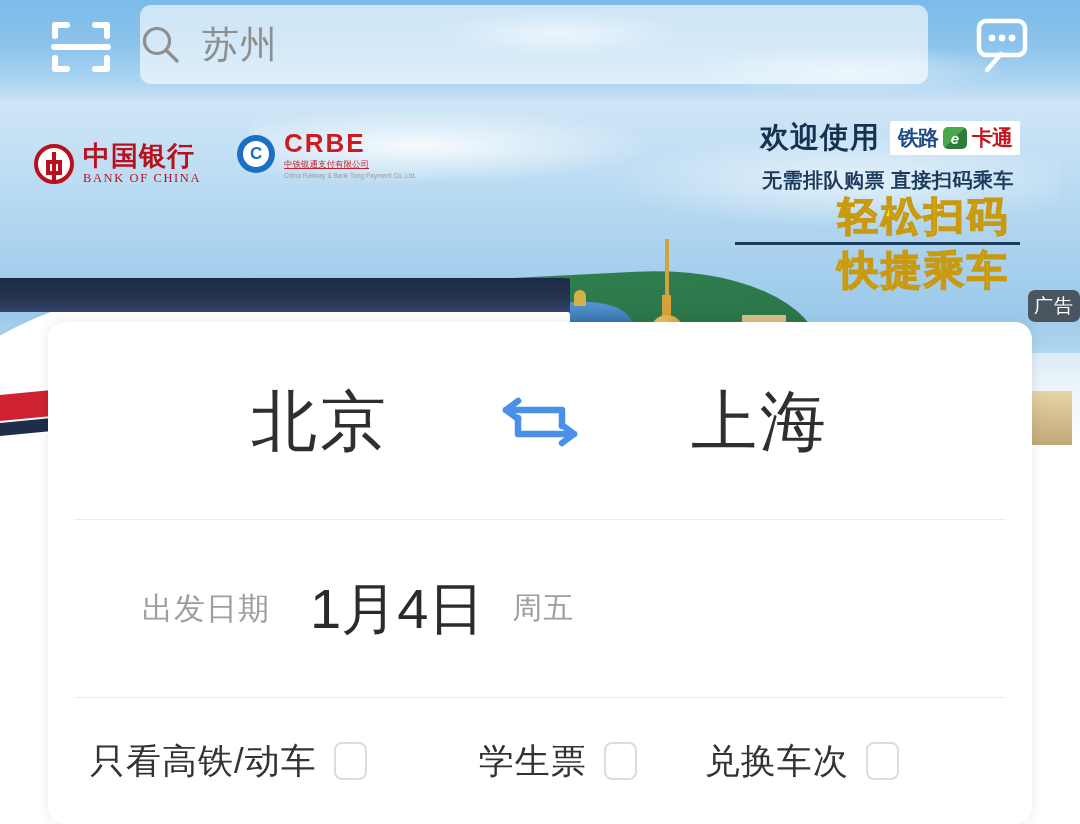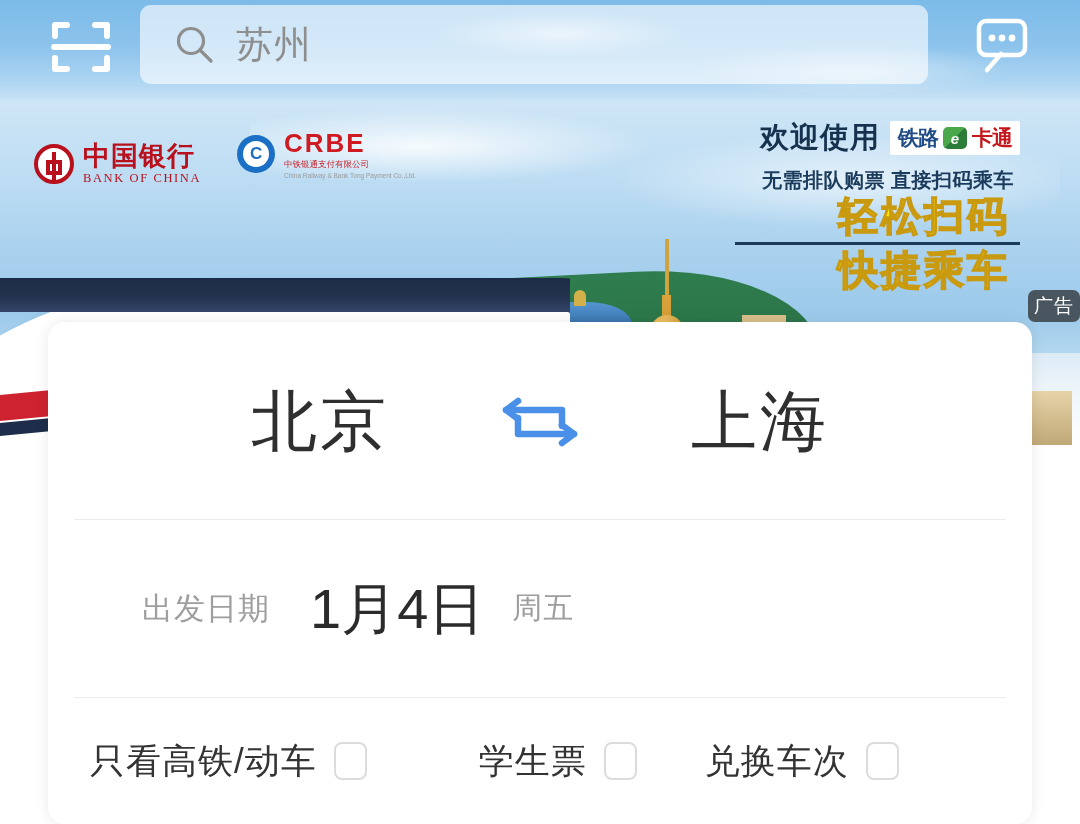--- a/index.html
+++ b/index.html
@@ -26,21 +26,21 @@
     background:radial-gradient(ellipse at 50% 50%, rgba(255,255,255,.45), rgba(255,255,255,0) 70%);
     pointer-events:none;
   }
   .scan-btn {
     position:absolute; left:44px; top:10px; width:74px; height:74px;
     display:flex; align-items:center; justify-content:center; cursor:pointer;
   }
   .search-box {
     position:absolute; left:140px; top:5px; width:788px; height:79px;
     background:rgba(255,255,255,.62); border-radius:11px;
-    display:flex; align-items:center; padding-left:34px; cursor:text;
+    display:flex; align-items:center; cursor:text;
   }
   .search-ph {
     font-size:37px; color:#8e8e8e; margin-left:20px; letter-spacing:1px;
     line-height:1;
   }
   .msg-btn {
     position:absolute; left:962px; top:8px; width:80px; height:76px;
     display:flex; align-items:center; justify-content:center; cursor:pointer;
   }
 
@@ -102,21 +102,21 @@
   }
   .crbe-mark i {
     position:relative; z-index:2; font-style:normal; font-weight:bold;
     font-size:17px; color:#1b6fc4; font-family:"Liberation Sans",sans-serif;
   }
   .crbe-txt { margin-left:9px; }
   .crbe-name {
     font-size:26px; font-weight:bold; color:#cf1a22; letter-spacing:2px;
     line-height:1; font-family:"Liberation Sans",sans-serif;
   }
-  .crbe-sub1 { font-size:8.5px; color:#c8232c; margin-top:3px; white-space:nowrap; }
+  .crbe-sub1 { font-size:8.5px; color:#c8232c; margin-top:3px; white-space:nowrap;text-decoration:underline; }
   .crbe-sub2 { font-size:6.5px; color:#9b9b9b; margin-top:1px; white-space:nowrap; }
 
   
   .train {
     position:absolute; left:-70px; top:152px; width:640px; height:200px;
     overflow:hidden;
   }
   .train-body {
     position:absolute; left:0; top:26px; width:660px; height:190px;
     background:#fff; border-radius:330px 120px 0 0 / 150px 80px 0 0;

